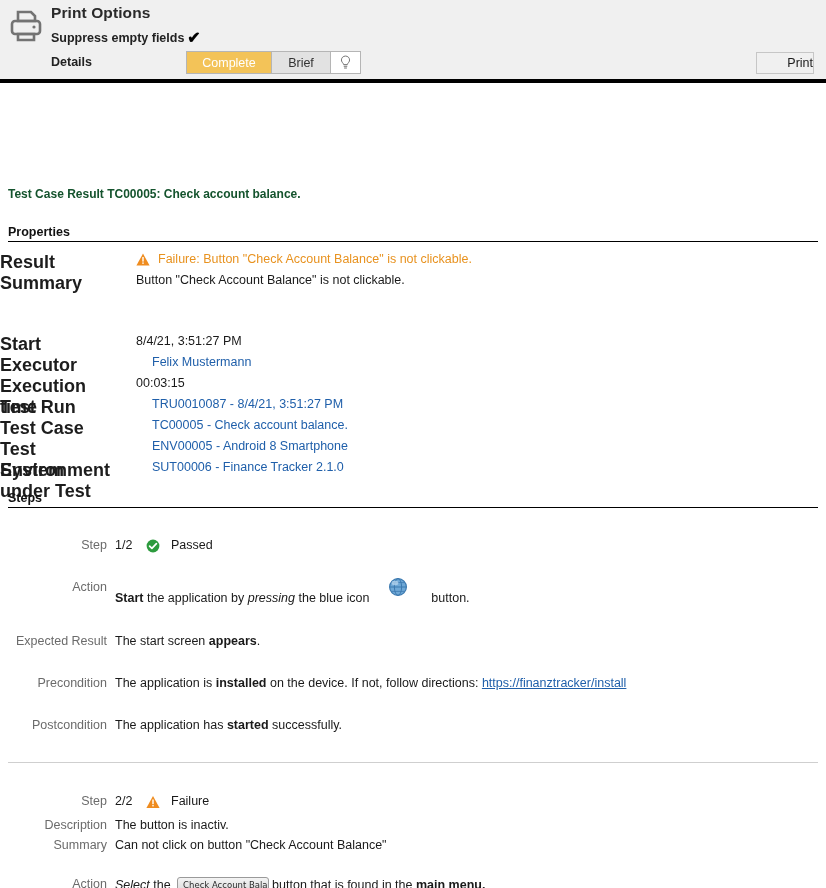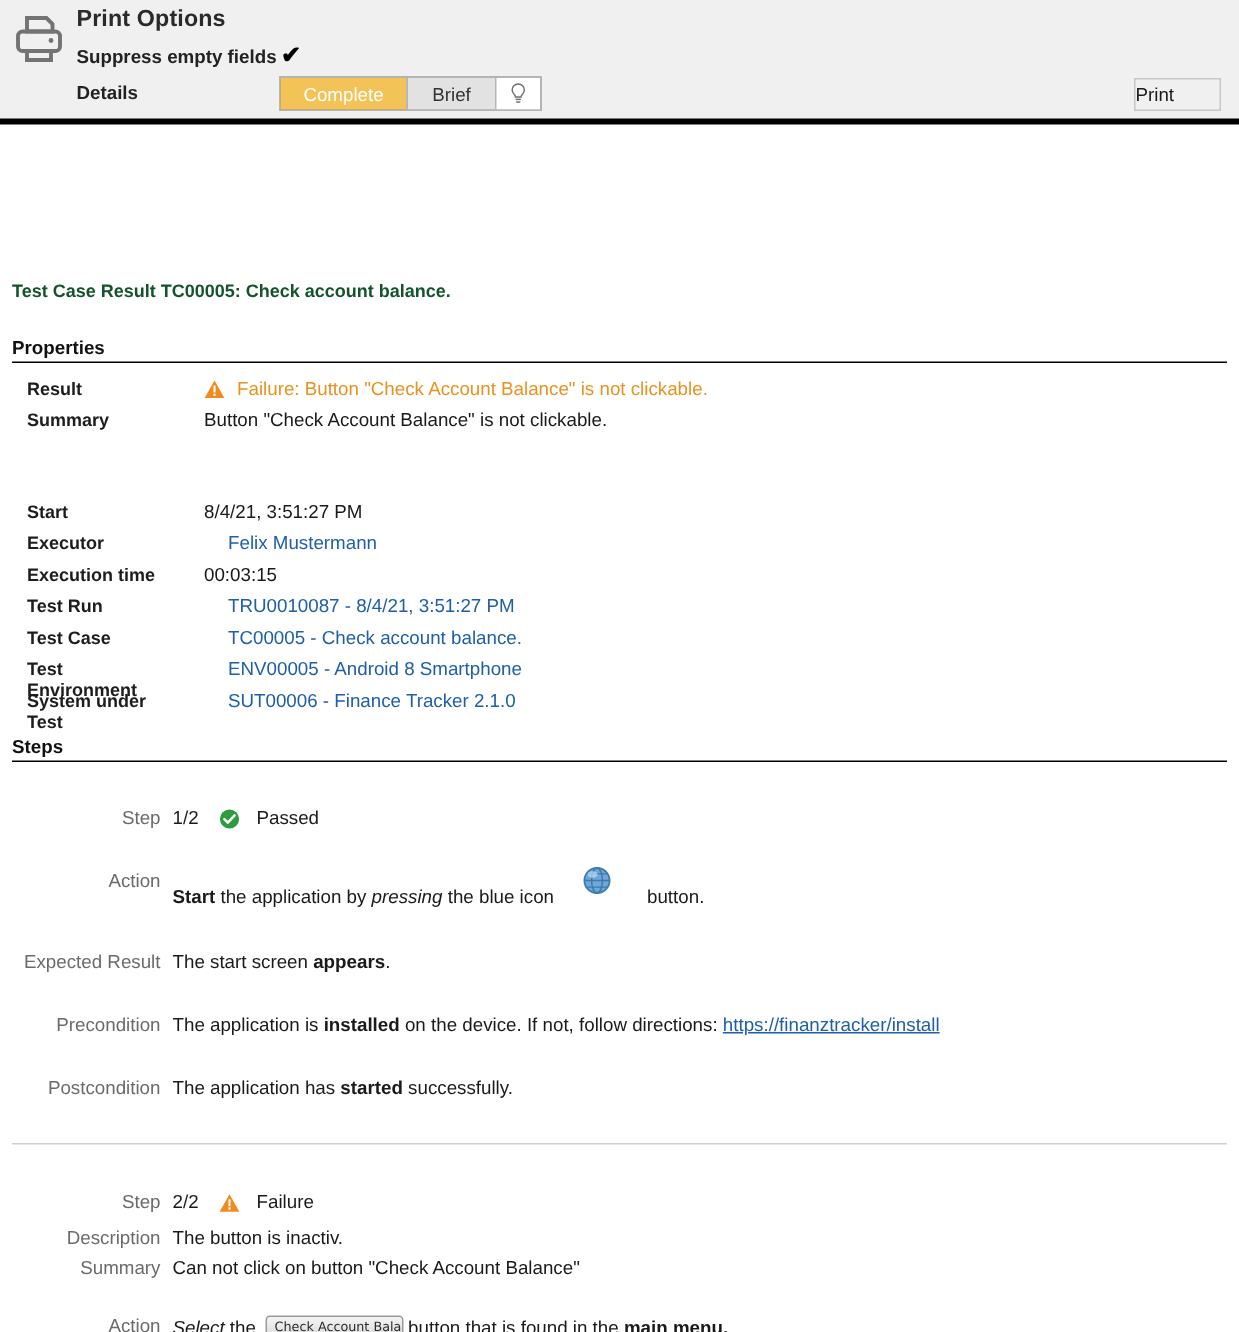--- a/index.html
+++ b/index.html
@@ -104,21 +104,21 @@
     right: 12px;
     top: 52px;
     width: 58px;
     height: 22px;
     border: 1px solid #c6c6c6;
     background: #f0f0f0;
     font-family: "Liberation Sans", sans-serif;
     font-size: 12.5px;
     color: #1a1a1a;
     line-height: 20px;
-    text-align: left;
+    text-align: right;
     box-sizing: border-box;
     padding: 0;
     margin-left: 30px;
   }
 
   #header-rule {
     position: absolute;
     left: 0;
     top: 79px;
     width: 826px;
@@ -159,23 +159,22 @@
     position: absolute;
     left: 0;
     width: 820px;
     height: 21px;
   }
   .prop-label {
     position: absolute;
     left: 0;
     width: 107px;
     text-align: left;
-    padding-left: 18px;
-    box-sizing: border-box;
-    font-size: 12px;
+    box-sizing: border-box;
+    font-size: 18px;
     font-weight: bold;
     color: #1d1d1d;
   }
   .prop-value {
     position: absolute;
     left: 136px;
     font-size: 12.5px;
     color: #1a1a1a;
     white-space: nowrap;
   }

